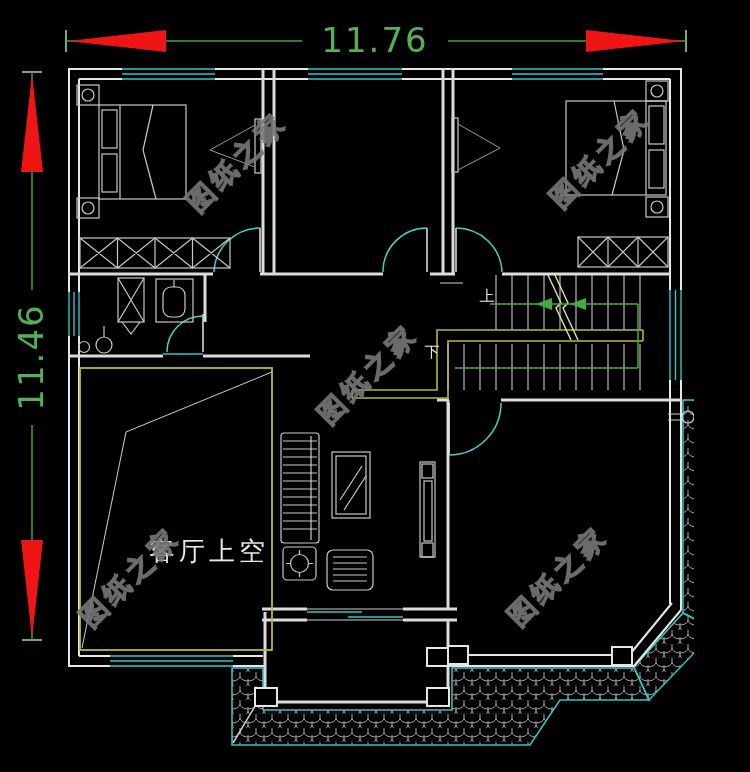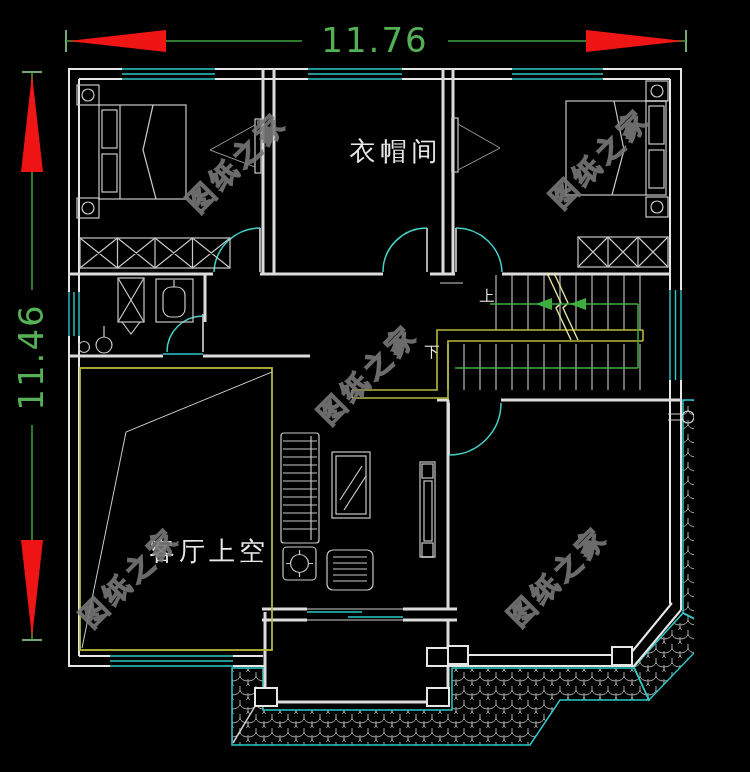--- a/index.html
+++ b/index.html
@@ -196,21 +196,20 @@
 
   <g stroke="#cfcfcf" stroke-width="1.2" fill="none">
     <circle cx="688" cy="417" r="6"></circle>
     <path d="M668,414 H680 M668,420 H680"></path>
   </g>
 </svg>
 
   <div class="lbl dim" style="left:375px;top:40px;">11.76</div>
   <div class="lbl dim dim-left" style="left:31px;top:357px;">11.46</div>
 
-  <div class="lbl room" style="left:396px;top:151px;letter-spacing:5px;">衣帽间</div>
   <div class="lbl room" style="left:209px;top:518px;letter-spacing:4px;margin-top:33px;">客厅上空</div>
 
   <div class="lbl stair-lbl" style="left:487px;top:296px;">上</div>
   <div class="lbl stair-lbl" style="left:432px;top:352px;">下</div>
 
   <div class="wm" style="left:237px;top:162px;">图纸之家</div>
   <div class="wm" style="left:600px;top:158px;">图纸之家</div>
   <div class="wm" style="left:368px;top:374px;">图纸之家</div>
   <div class="wm" style="left:130px;top:577px;">图纸之家</div>
   <div class="wm" style="left:558px;top:576px;">图纸之家</div>

